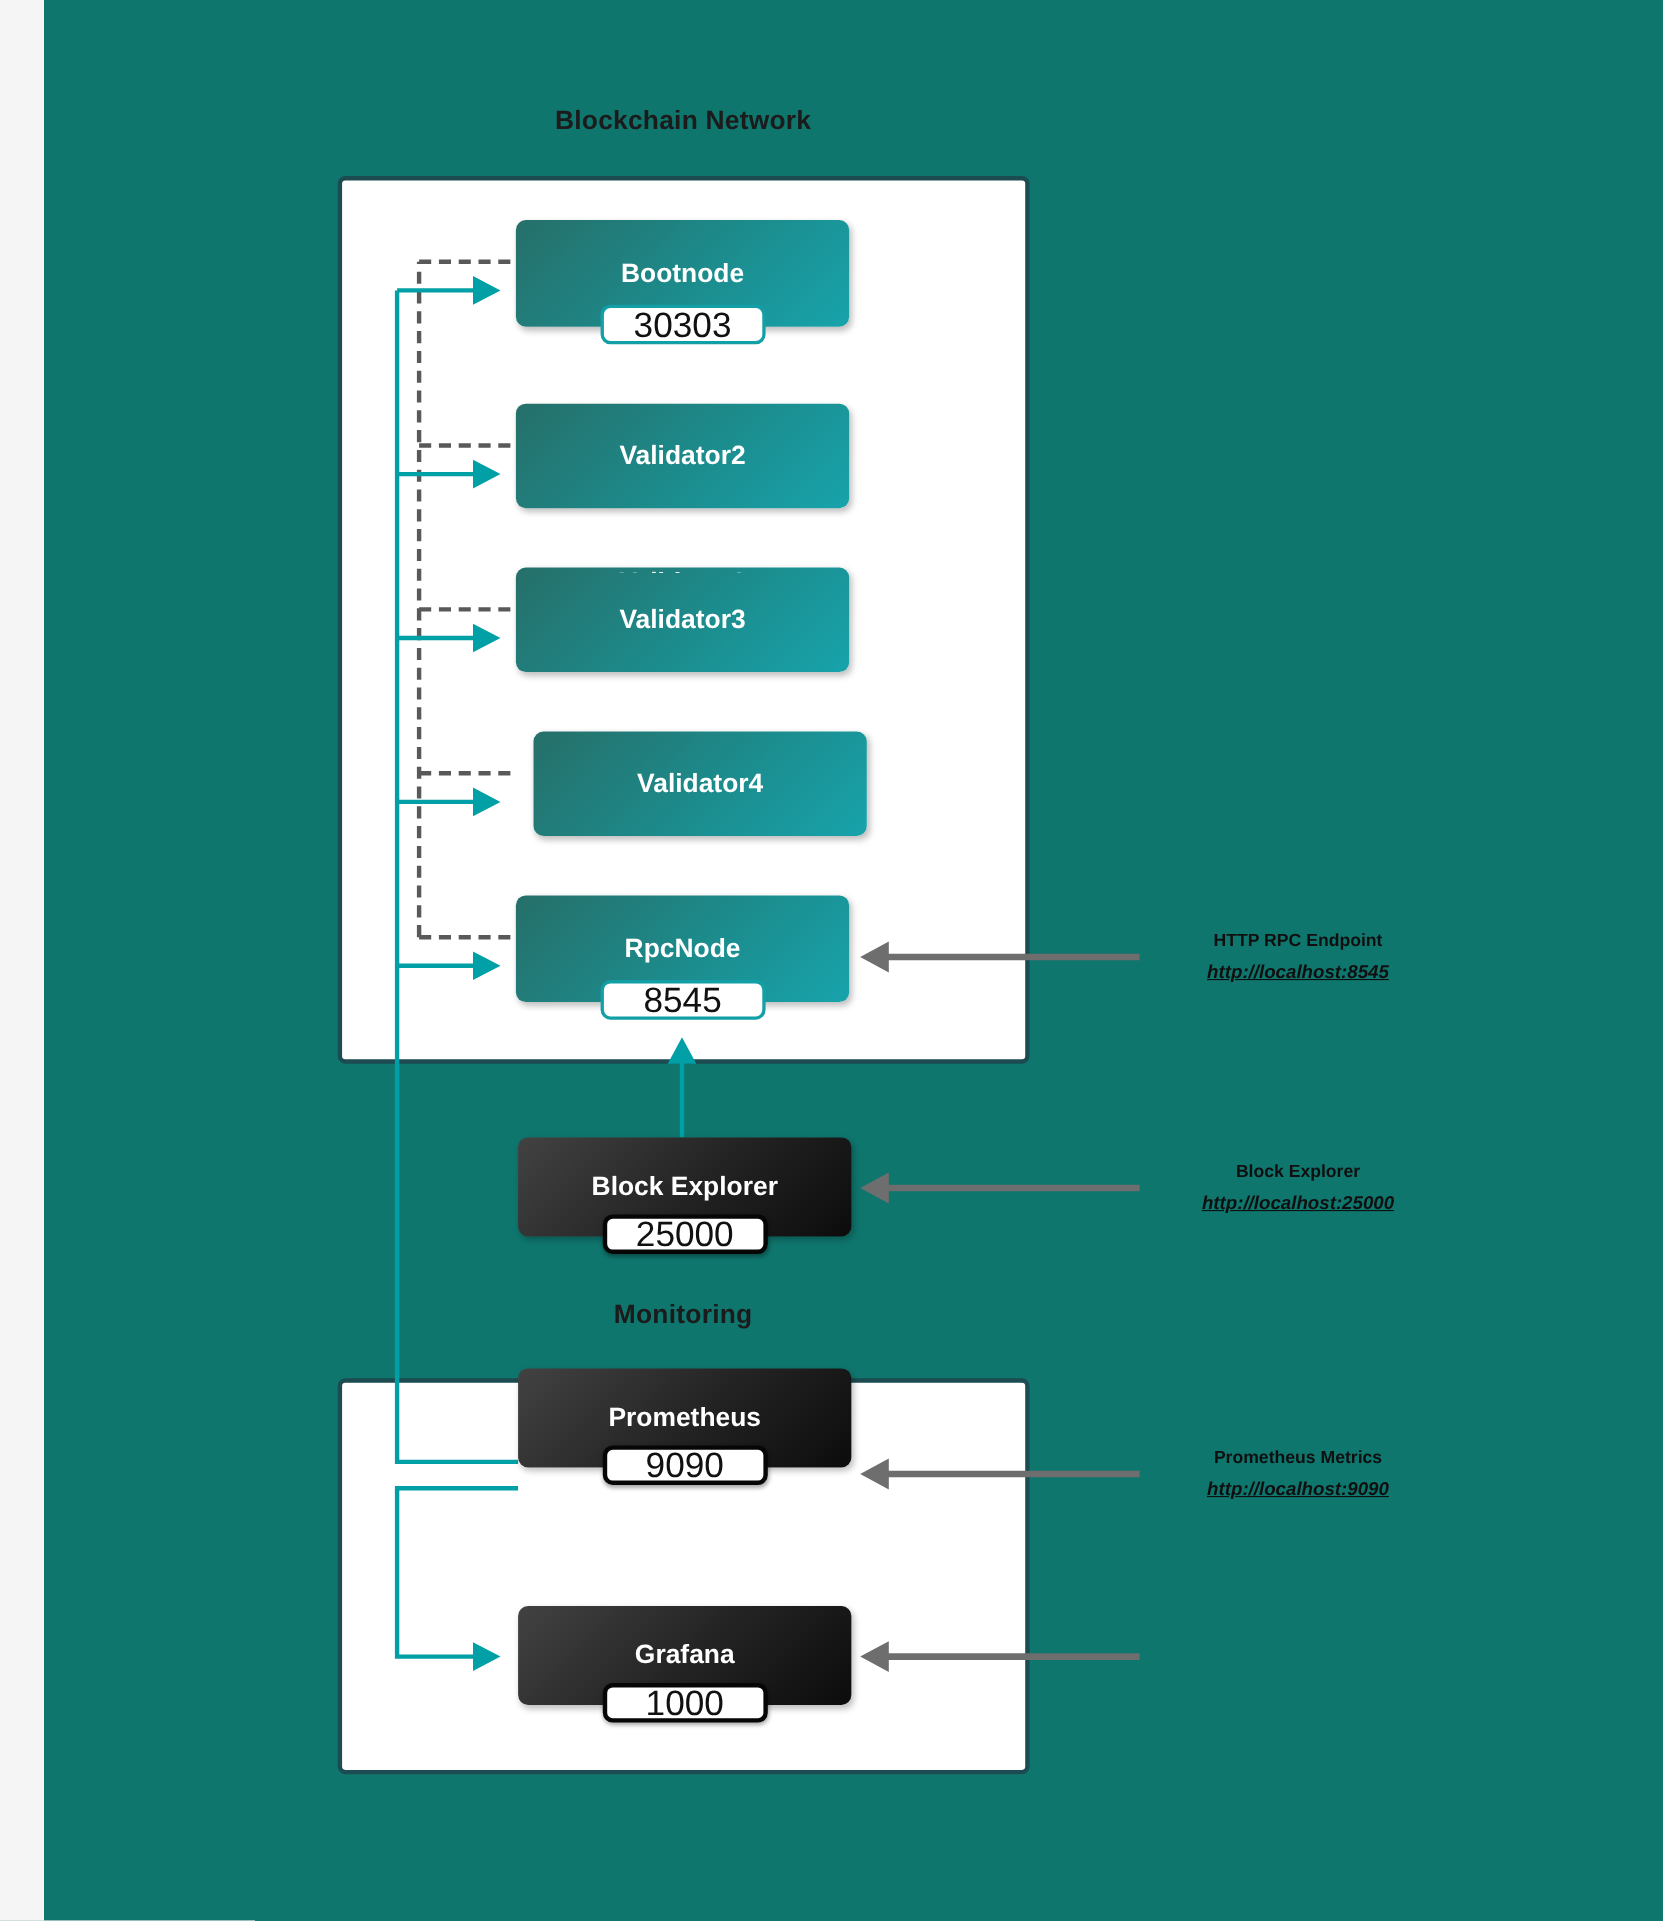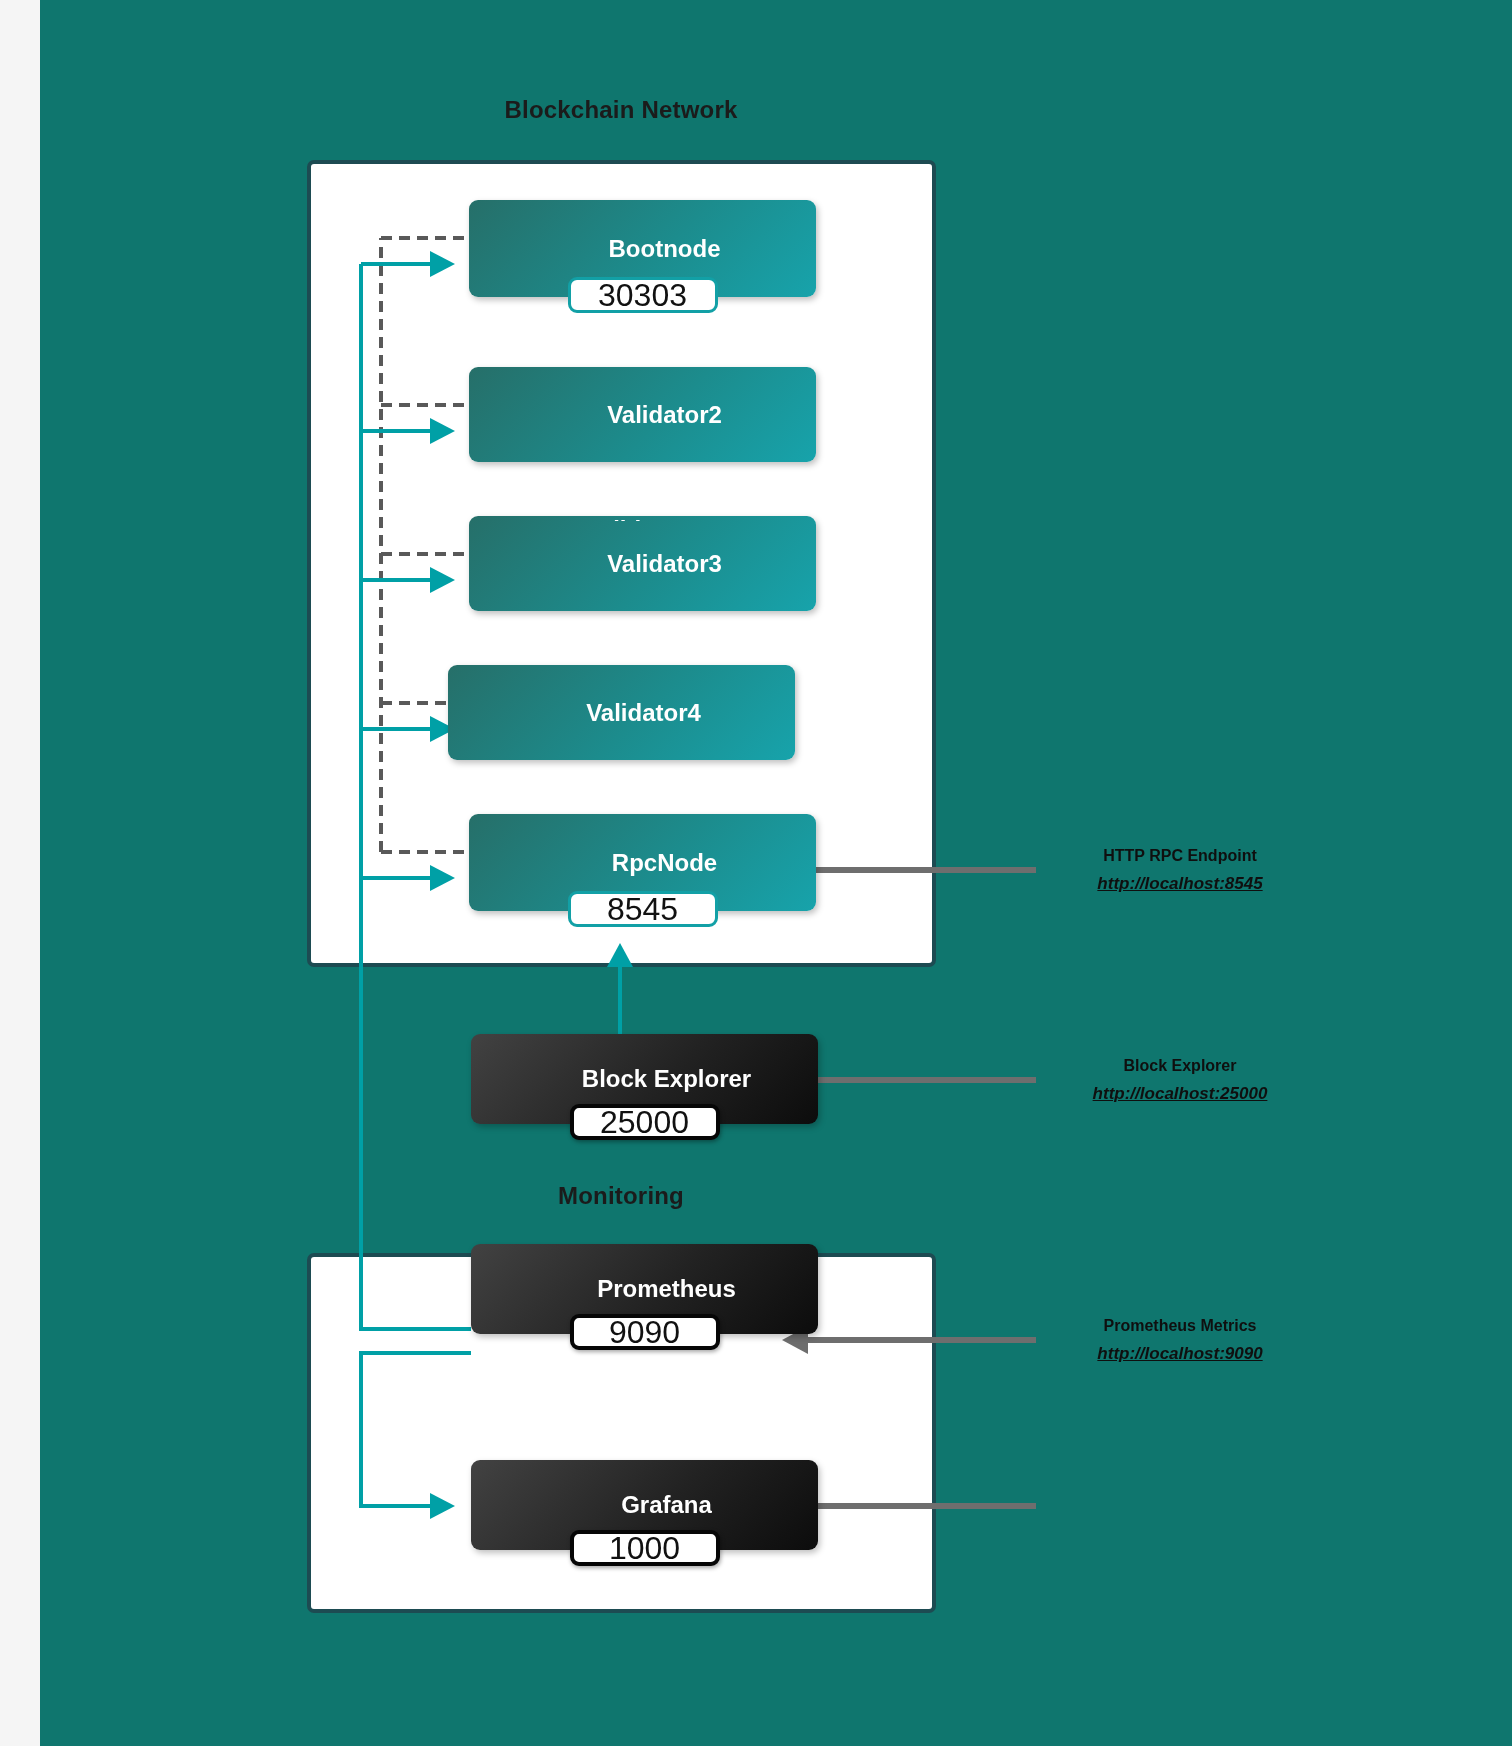--- a/index.html
+++ b/index.html
@@ -19,21 +19,20 @@
     position:absolute; background:#ffffff;
     border:4px solid #1d4b52; border-radius:7px;
     box-sizing:border-box;
   }
   svg.wires { position:absolute; left:0; top:0; }
   .node {
     position:absolute; width:303px; border-radius:9px;
     display:flex; align-items:center; justify-content:center;
     color:#ffffff; font-weight:700; font-size:24px;
     box-shadow:2px 3px 6px rgba(0,0,0,0.25);
-    padding-left:44px;
   }
   .node.teal { background:linear-gradient(135deg,#266f69 0%, #1c8c8d 55%, #17a3ab 100%); }
   .node.dark { background:linear-gradient(135deg,#424242 0%, #222222 55%, #0c0c0c 100%); }
   .port-badge {
     position:absolute; left:50%; bottom:-16px; transform:translateX(-50%);
     width:150px; height:36px; background:#ffffff; border-radius:9px;
     display:flex; align-items:center; justify-content:center;
     font-size:32px; font-weight:400; color:#111111; box-sizing:border-box;
   }
   .node.teal .port-badge { border:3px solid #12a0a6; }
@@ -118,21 +117,21 @@
     <span>Validator2</span>
   </div>
 
   <div class="node teal" style="left:429px; top:516px; height:95px;">
     <div class="peek">
       <span>Validator1</span>
     </div>
     <span>Validator3</span>
   </div>
 
-  <div class="node teal" style="left:408px; top:665px; height:95px;">
+  <div class="node teal" style="left:445px; top:665px; height:95px;">
     <span>Validator4</span>
   </div>
 
   <div class="node teal" style="left:429px; top:814px; height:97px;">
     <span>RpcNode</span>
     <div class="port-badge">8545</div>
   </div>
 
   <div class="node dark" style="left:431px; top:1034px; height:90px;">
     <span>Block Explorer</span>

